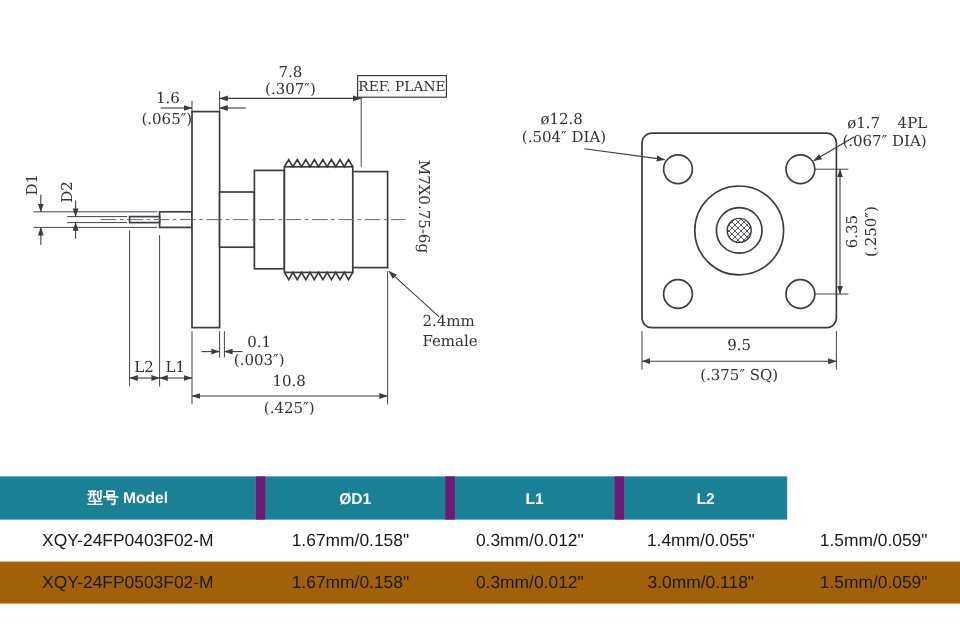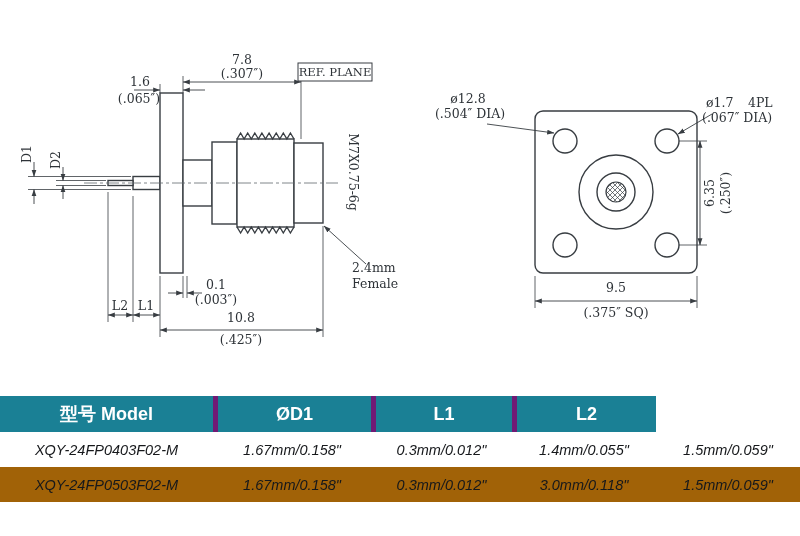--- a/index.html
+++ b/index.html
@@ -14,26 +14,26 @@
   .geo{fill:#ffffff;stroke:#383d42;stroke-width:1.4}
   .geo-n{fill:none;stroke:#383d42;stroke-width:1.4}
   .dim{fill:none;stroke:#383d42;stroke-width:0.9}
   .ext{fill:none;stroke:#383d42;stroke-width:0.8}
   .cl{fill:none;stroke:#61676d;stroke-width:0.8;stroke-dasharray:13 3 3 3}
   .refbox{fill:#ffffff;stroke:#383d42;stroke-width:1}
 
   
   .spec{width:800px;margin-top:2px;}
   .thead,.trow{display:grid;grid-template-columns:213px 158px 141px 144px 144px;}
-  .th{background:#1a8095;color:#ffffff;font-weight:bold;font-size:18px;height:36px;
+  .th{background:#1a8095;color:#ffffff;font-weight:bold;font-size:13px;height:36px;
       display:flex;align-items:center;justify-content:center;box-sizing:border-box;}
-  .th + .th{border-left:5px solid #701a75;}
+  .th + .th{border-left:8px solid #701a75;}
   .trow{height:35px;background:#ffffff;}
   .trow.alt{background:#a16207;}
-  .td{display:flex;align-items:center;justify-content:center;font-size:14.5px;color:#16181b;font-style:italic;}
+  .td{display:flex;align-items:center;justify-content:center;font-size:14.5px;color:#16181b;}
 </style>
 </head>
 <body>
 
 <div class="page">
 
   <svg width="800" height="390" viewBox="0 0 800 390">
     <defs>
       <marker id="arr" viewBox="0 0 10 10" refX="9.5" refY="5" markerWidth="8" markerHeight="8" orient="auto-start-reverse">
         <path d="M0,1.6 L10,5 L0,8.4 z" fill="#383d42"></path>

